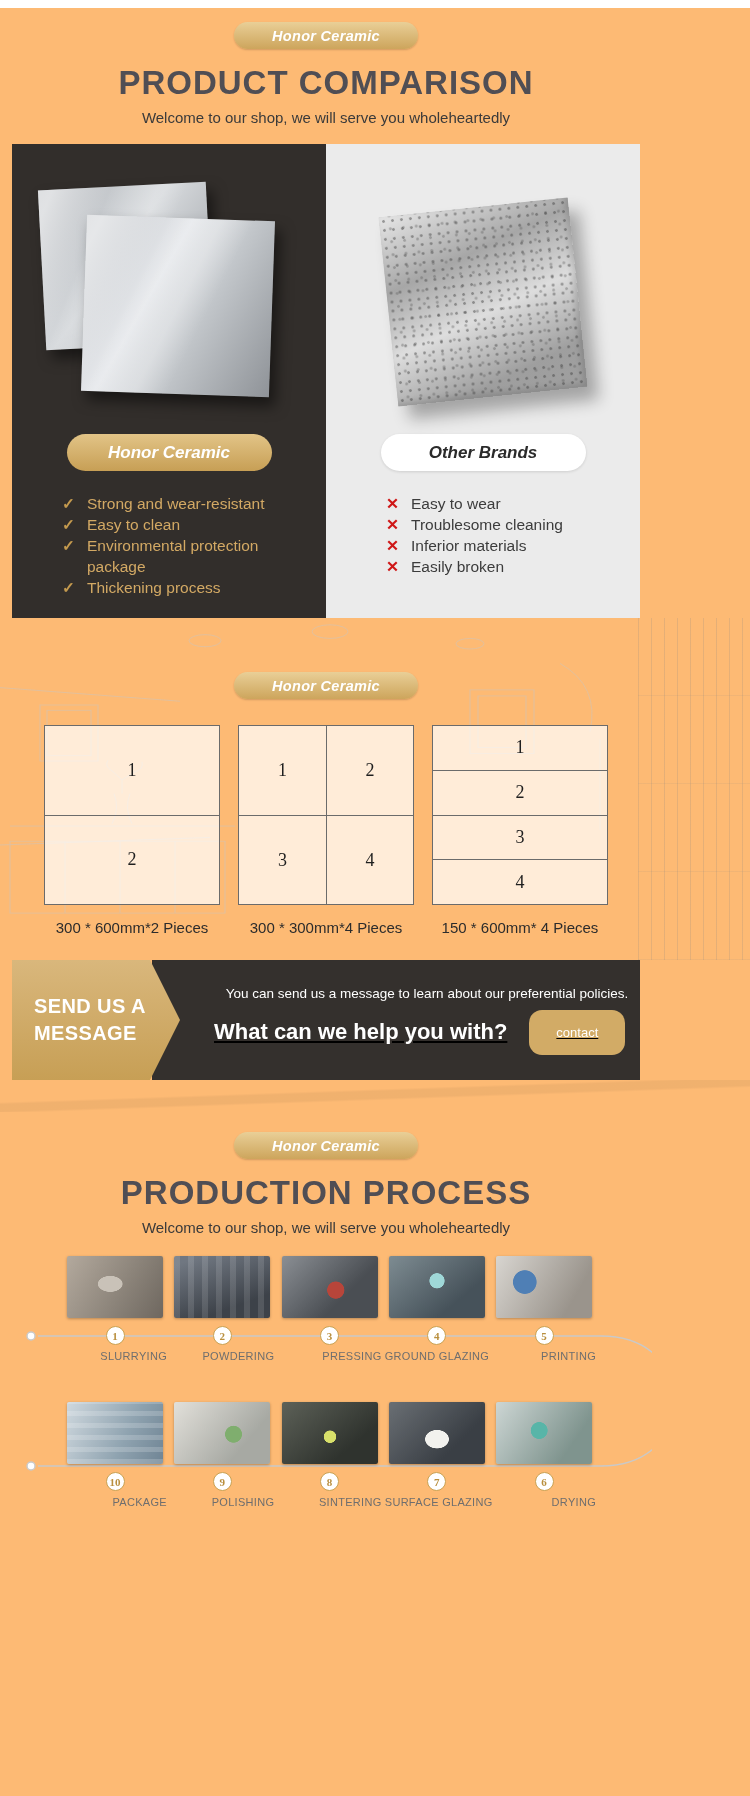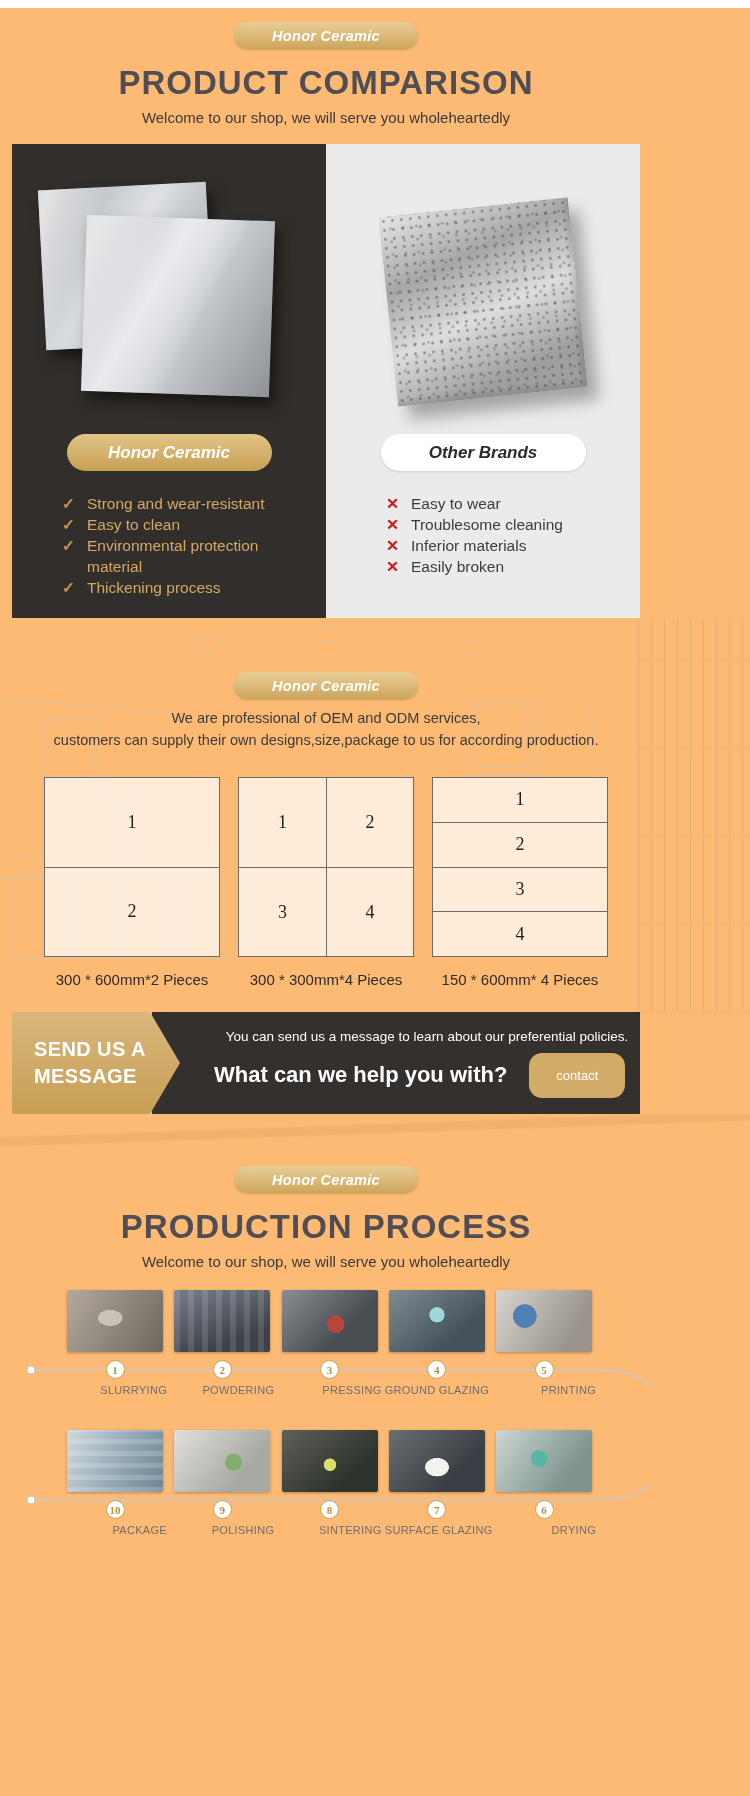--- a/index.html
+++ b/index.html
@@ -79,43 +79,43 @@
   .rows { flex-direction:column; }
   .rows .cell { flex:1; border-top:1px solid #6b6b6b; }
   .rows .cell:first-child { border-top:none; }
   .grid22 { flex-wrap:wrap; }
   .grid22 .cell { width:50%; height:50%; }
   .grid22 .cell:nth-child(2n) { border-left:1px solid #6b6b6b; }
   .grid22 .cell:nth-child(n+3) { border-top:1px solid #6b6b6b; }
   .caption { margin-top:14px; text-align:center; font-size:15px; color:#2c2c2c; }
 
   
-  .banner { display:flex; width:628px; margin-left:12px; height:102px; }
+  .banner { display:flex; width:628px; margin-left:12px; height:120px; }
   .ribbon { position:relative; z-index:1; width:168px; flex:0 0 168px;
     background:linear-gradient(180deg,#d9b77c,#c79f55);
     clip-path:polygon(0 0, 138px 0, 168px 50%, 138px 100%, 0 100%);
     color:#fff; font-size:20px; font-weight:700; line-height:27px; letter-spacing:.4px;
     display:flex; align-items:center; padding-left:22px; }
   .bdark { flex:1; margin-left:-28px; background:#34302d; display:flex; flex-direction:column;
     justify-content:center; padding-left:62px; gap:9px; }
   .binfo { color:#fff; font-size:13.5px;text-align:center; }
-  .brow { display:flex; align-items:center; gap:22px; }
+  .brow { display:flex; align-items:center; gap:22px;text-decoration:underline; }
   .bq { color:#fff; font-size:22px; font-weight:700; }
   .contact-btn { background:#d2ab66; border:none; color:#fff; font-size:13px; padding:15px 27px;
     border-radius:13px; font-family:inherit; cursor:pointer; }
 
   .diag-accent { width:750px; height:32px;
     background:linear-gradient(-2deg, transparent 42%, rgba(0,0,0,.05) 46%, rgba(0,0,0,.05) 58%, transparent 62%); }
 
   
   .process { padding-top:20px; }
   .flow { position:relative; width:652px; height:252px; margin-top:20px; }
   .flowline { position:absolute; inset:0; }
   .steps { position:absolute; left:63px; width:533px; display:flex; justify-content:space-between; z-index:2; }
-  .row1 { top:0; } .row2 { top:140px; }
+  .row1 { top:0; } .row2 { top:146px; }
   .step { width:104px; text-align:center; }
   .thumb { width:96px; height:62px; margin:0 auto; border-radius:2px; box-shadow:0 1px 3px rgba(0,0,0,.28); }
   .stepnum { width:19px; height:19px; margin:8px auto 5px; border:1px solid #c9a254; border-radius:50%;
     background:#fff; color:#b98f3e; font-family:"Liberation Serif", serif; font-weight:700; font-size:11px;
     display:flex; align-items:center; justify-content:center; }
   .steplabel { font-size:11px; color:#6e6e6e; letter-spacing:.3px; white-space:nowrap;text-align:right; }
 
   .t1 { background:radial-gradient(ellipse at 45% 45%, #c9c2b8 0 16%, transparent 17%), linear-gradient(120deg,#b3a99d,#8d857b 55%,#6e675f); }
   .t2 { background:repeating-linear-gradient(90deg, rgba(255,255,255,.12) 0 6px, transparent 6px 14px), linear-gradient(160deg,#707781 10%,#3d4249 75%); }
   .t3 { background:radial-gradient(circle at 56% 55%, #b8453a 0 13%, transparent 14%), linear-gradient(135deg,#8b8f94,#4a4e53 65%); }
@@ -153,21 +153,21 @@
         <li>
           <span class="ck">✓</span>
           <span>Strong and wear-resistant</span>
         </li>
         <li>
           <span class="ck">✓</span>
           <span>Easy to clean</span>
         </li>
         <li>
           <span class="ck">✓</span>
-          <span>Environmental protection material</span>
+          <span>Environmental protection package</span>
         </li>
         <li>
           <span class="ck">✓</span>
           <span>Thickening process</span>
         </li>
       </ul>
     </div>
 
     <div class="cpanel light">
       <div class="granite-wrap">
@@ -213,24 +213,20 @@
         <path d="M112 272 q8 -20 2 -40 M132 272 q-8 -20 -2 -40 M122 232 v-18 M122 214 l-10 -12 M122 214 l12 -10 M112 202 q-8 -6 -4 -14 M134 204 q10 -4 8 -14"></path>
         <path d="M560 60 q40 30 30 90 M600 160 v120"></path>
       </g>
     </svg>
     <div class="stripes"></div>
 
     <div class="oem-content col sec-head">
       <div class="pill">
         <span>Honor Ceramic</span>
       </div>
-      <p class="desc">
-        <span>We are professional of OEM and ODM services,</span><br>
-        <span>customers can supply their own designs,size,package to us for according production.</span>
-      </p>
 
       <div class="layouts">
         <div class="layout">
           <div class="diagram rows">
             <div class="cell">1</div>
             <div class="cell">2</div>
           </div>
           <div class="caption">300 * 600mm*2 Pieces</div>
         </div>
         <div class="layout">

